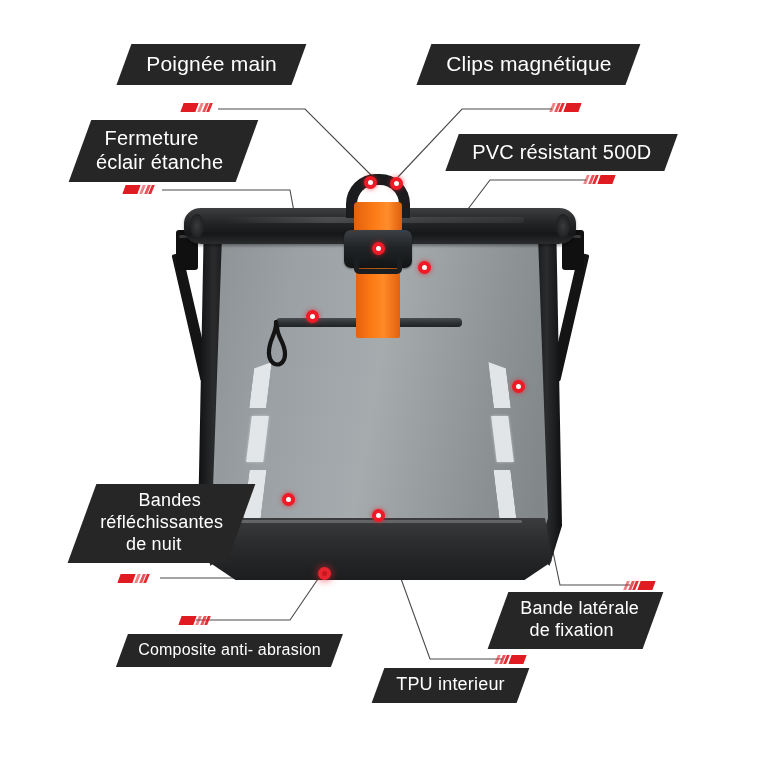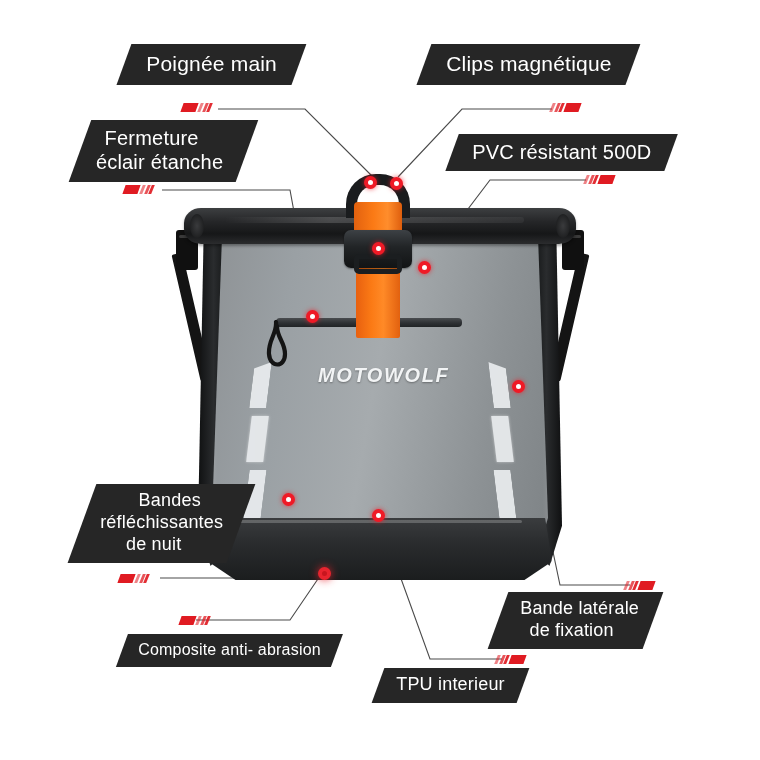--- a/index.html
+++ b/index.html
@@ -204,21 +204,20 @@
     <div id="rolltop">
       <div id="rolltopSheen"></div>
     </div>
 
     <div id="handle"></div>
     <div id="ostrapLow"></div>
     <div id="ostrapTop"></div>
     <div id="buckle"></div>
     <div id="buckleSlot"></div>
 
-    <div id="brand">MOTOWOLF</div>
 
     <div class="dot" style="left:196px;top:8px;"></div>
     <div class="dot" style="left:222px;top:9px;"></div>
     <div class="dot" style="left:204px;top:74px;"></div>
     <div class="dot" style="left:250px;top:93px;"></div>
     <div class="dot" style="left:138px;top:142px;"></div>
     <div class="dot" style="left:114px;top:325px;"></div>
     <div class="dot" style="left:344px;top:212px;"></div>
     <div class="dot" style="left:204px;top:341px;"></div>
     <div class="dot solid" style="left:150px;top:399px;"></div>

